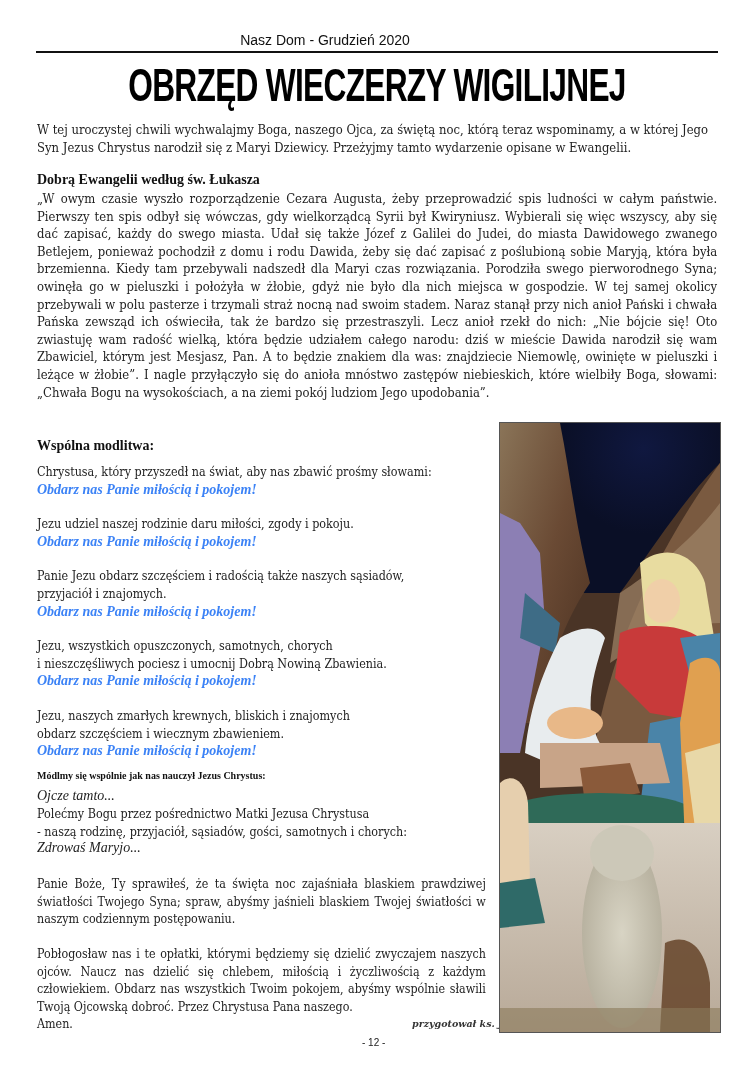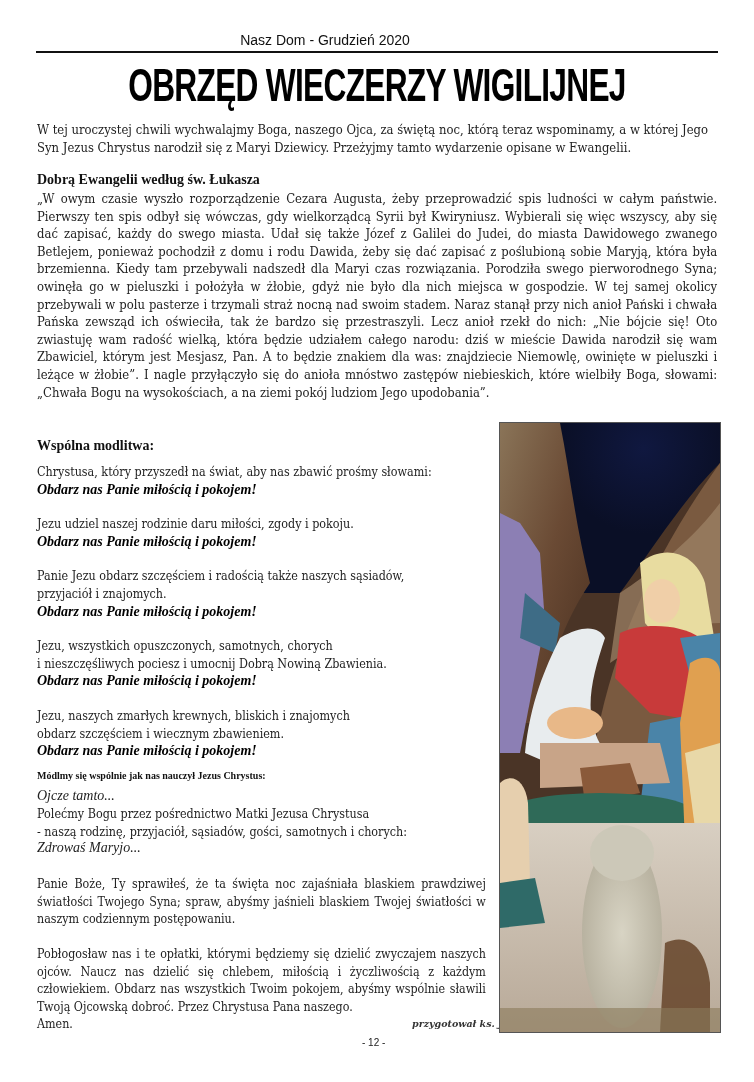--- a/index.html
+++ b/index.html
@@ -36,21 +36,21 @@
   }
   .prayers { position: absolute; left: 37px; top: 463px; width: 460px; }
   .petition { margin: 0 0 17px 0; }
   .petition .txt {
     font-family: "DejaVu Serif", serif; font-size: 13px; line-height: 17.6px; color: #222;
     white-space: pre-line; display: block; width: 520px;
     transform: scaleX(0.86); transform-origin: left top;
   }
   .response {
     font-family: "Liberation Serif", serif; font-weight: 700; font-style: italic;
-    font-size: 14px; line-height: 17.6px; color: #000000; display: block;
+    font-size: 14px; line-height: 17.6px; color: #3b82f6; display: block;
   }
   .lords-head {
     position: absolute; left: 37px; top: 770px;
     font-family: "Liberation Serif", serif; font-weight: 700; font-size: 10px; color: #111;
   }
   .ital {
     font-family: "Liberation Serif", serif; font-style: italic; font-size: 14px; color: #222;
   }
   .ojcze { position: absolute; left: 37px; top: 788px; }
   .polecmy { position: absolute; left: 37px; top: 805px; width: 520px; transform: scaleX(0.86); white-space: pre-line; }

